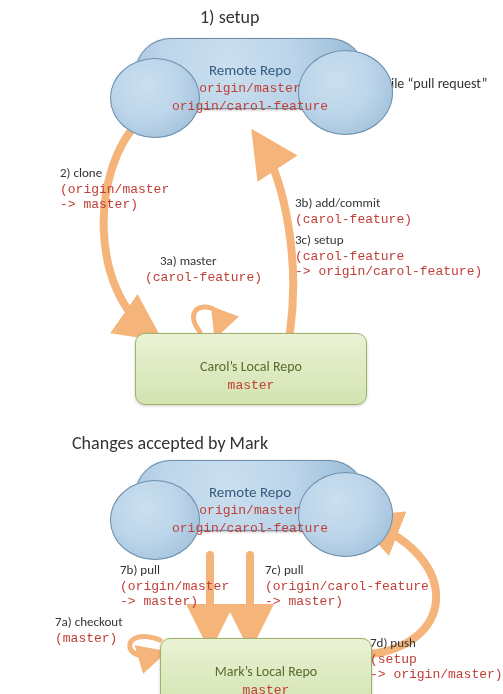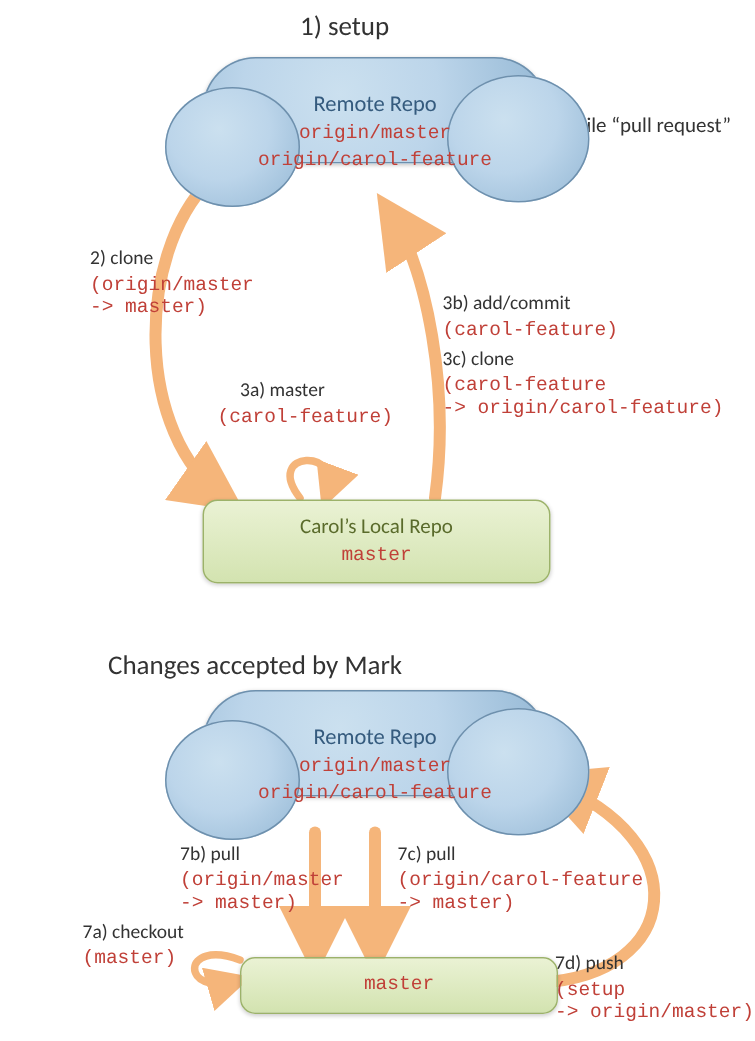--- a/index.html
+++ b/index.html
@@ -46,21 +46,21 @@
     font-size: 13px;
     line-height: 1.35;
   }
   .cloud-title { color: #355b7e; font-size: 15px; }
 
   
   .repo {
     position: absolute;
     left: 135px;
     width: 210px;
-    padding: 8px 10px 10px 10px;
+    padding: 24px 10px 10px 10px;
     text-align: center;
     background: linear-gradient(#eaf2d4, #d3e3b0);
     border: 1px solid #9cb26a;
     border-radius: 10px;
     box-shadow: 0 1px 3px rgba(0,0,0,0.2);
     line-height: 1.35;
   }
   .repo-title { color: #5a6b2b; font-size: 14px; }
 
   
@@ -112,21 +112,21 @@
 
 <div class="lbl" style="left:60px; top:165px">2) clone</div>
 <div class="lbl mono red" style="left:60px; top:182px">(origin/master</div>
 <div class="lbl mono red" style="left:60px; top:197px">-&gt; master)</div>
 
 <div class="lbl" style="left:160px; top:253px">3a) master</div>
 <div class="lbl mono red" style="left:145px; top:270px">(carol-feature)</div>
 
 <div class="lbl" style="left:295px; top:195px">3b) add/commit</div>
 <div class="lbl mono red" style="left:295px; top:212px">(carol-feature)</div>
-<div class="lbl" style="left:295px; top:232px">3c) clone</div>
+<div class="lbl" style="left:295px; top:232px">3c) setup</div>
 <div class="lbl mono red" style="left:295px; top:249px">(carol-feature</div>
 <div class="lbl mono red" style="left:295px; top:264px">-&gt; origin/carol-feature)</div>
 
 <div class="repo" style="top:333px">
   <div class="repo-title">Carol’s Local Repo</div>
   <div class="mono red">master</div>
 </div>
 
 <div class="lbl section-title">Changes accepted by Mark</div>
 
@@ -147,14 +147,15 @@
 <div class="lbl mono red" style="left:265px; top:594px">-&gt; master)</div>
 
 <div class="lbl" style="left:55px; top:614px">7a) checkout</div>
 <div class="lbl mono red" style="left:55px; top:631px">(master)</div>
 
 <div class="lbl" style="left:370px; top:635px">7d) push</div>
 <div class="lbl mono red" style="left:370px; top:652px">(setup</div>
 <div class="lbl mono red" style="left:370px; top:667px">-&gt; origin/master)</div>
 
 <div class="repo" style="top:638px; width:190px; left:160px">
+  <div class="repo-title">Mark’s Local Repo</div>
   <div class="mono red">master</div>
 </div>
 
 </body></html>

